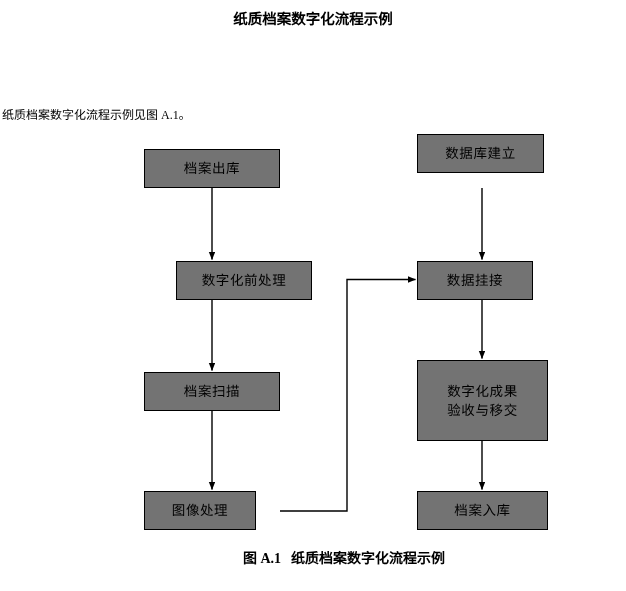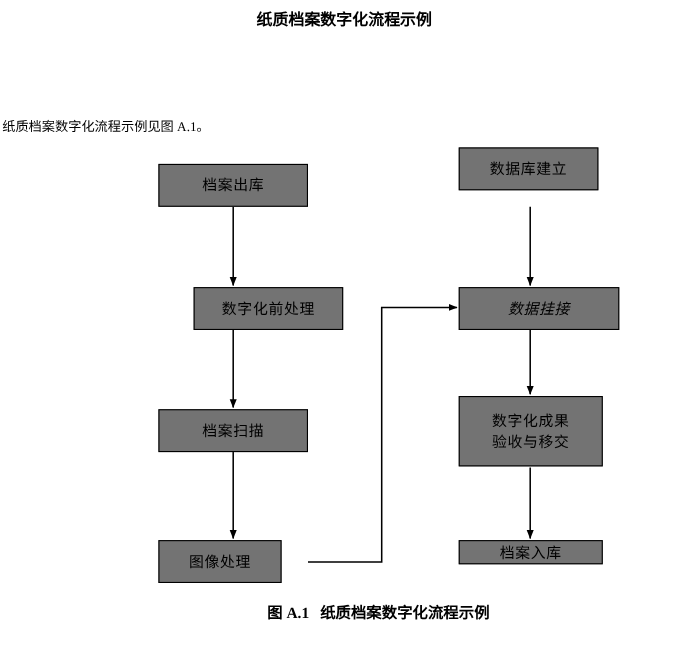--- a/index.html
+++ b/index.html
@@ -92,23 +92,23 @@
     white-space: pre-line;
   }
 
   
   #node-dangan-chuku      { left: 144px; top: 149px; width: 136px; height: 39px; }
   #node-shuzihua-qianchuli{ left: 144px; top: 261px; width: 136px; height: 39px; margin-left: 32px; }
   #node-dangan-saomiao    { left: 144px; top: 372px; width: 136px; height: 39px; }
   #node-tuxiang-chuli     { left: 144px; top: 491px; width: 112px; height: 39px; }
 
   #node-shujuku-jianli    { left: 417px; top: 134px; width: 127px; height: 39px; }
-  #node-shuju-guajie      { left: 417px; top: 261px; width: 146px; height: 39px; font-style: italic; }
-  #node-yanshou-yijiao    { left: 417px; top: 360px; width: 131px; height: 64px; }
-  #node-dangan-ruku       { left: 417px; top: 491px; width: 131px; height: 22px; }
+  #node-shuju-guajie      { left: 417px; top: 261px; width: 116px; height: 39px; }
+  #node-yanshou-yijiao    { left: 417px; top: 360px; width: 131px; height: 81px; }
+  #node-dangan-ruku       { left: 417px; top: 491px; width: 131px; height: 39px; }
 
   
   .figure-caption {
     position: absolute;
     left: 0;
     top: 549px;
     width: 626px;
     text-align: center;
     font-size: 14px;
     font-weight: bold;

